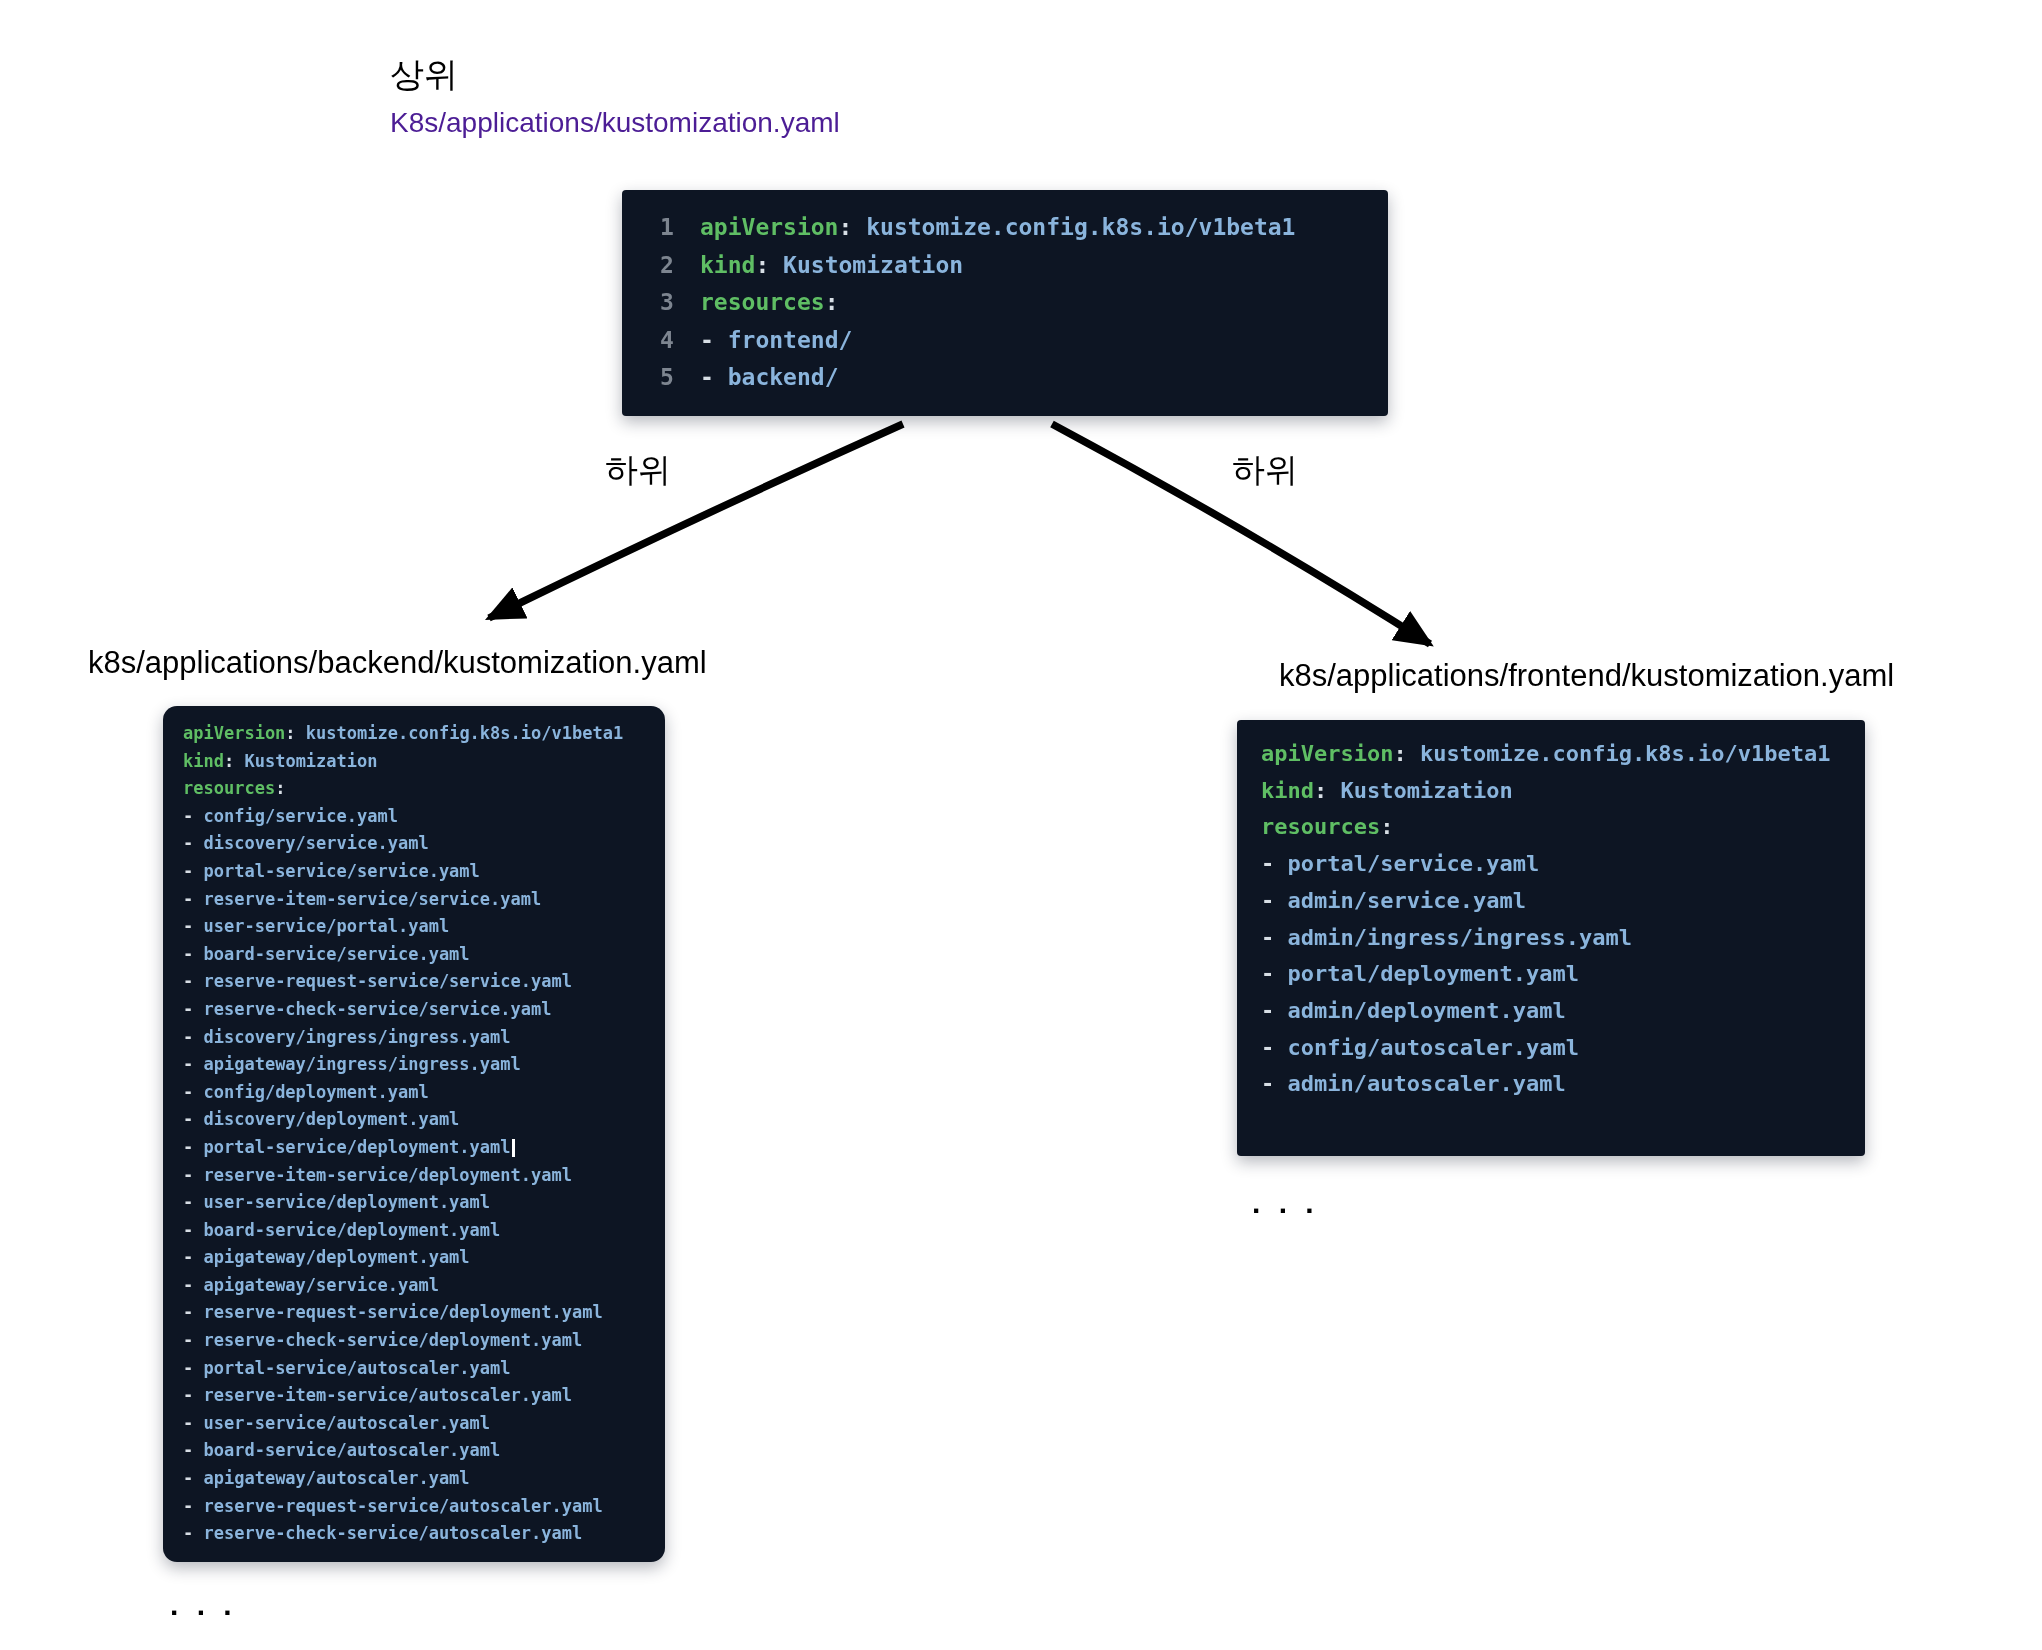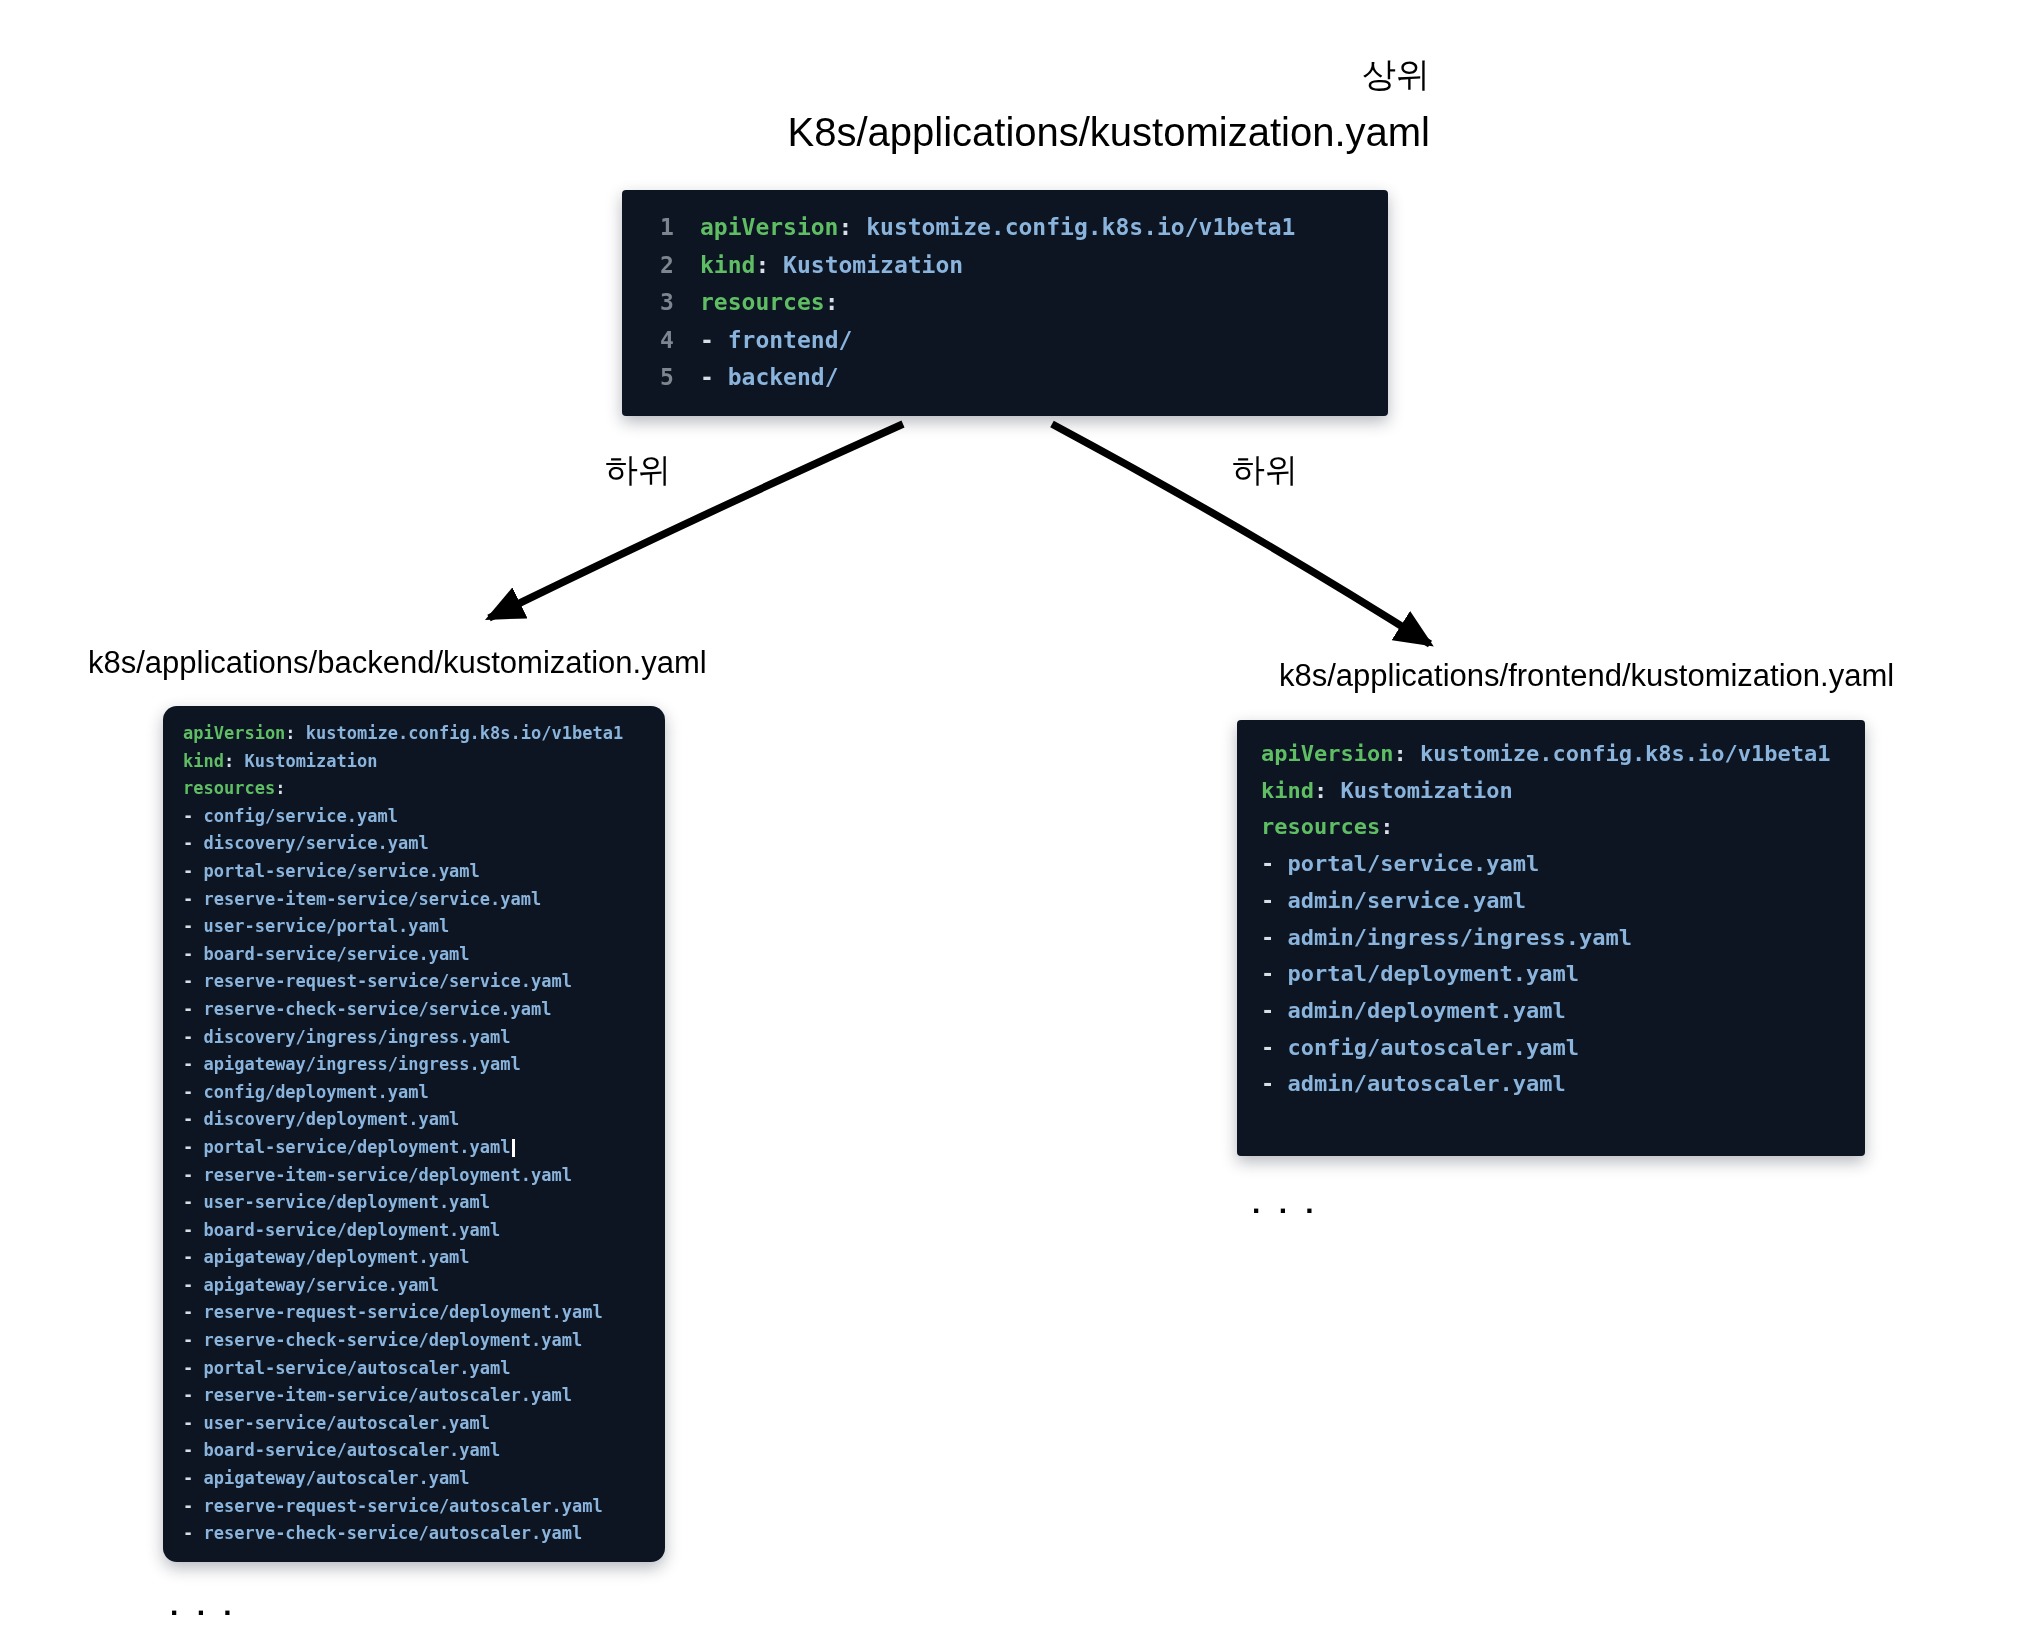--- a/index.html
+++ b/index.html
@@ -16,23 +16,23 @@
   body{
     position:relative;
     width:2042px;height:1650px;
     font-family:"Liberation Sans", sans-serif;
     color:var(--ink);
     overflow:hidden;
   }
   .abs{position:absolute;}
 
   
-  .toplabels{left:390px;top:48px;width:1040px;text-align:right;}
+  .toplabels{left:390px;top:48px;width:1040px;text-align:left;}
   .parent-label{font-size:34px;line-height:1.55;color:#000;}
-  .parent-title{font-size:40px;line-height:1.55;color:#000000;}
+  .parent-title{font-size:28px;line-height:1.55;color:#4c1d95;}
   .child-title{font-size:31px;color:#000;white-space:nowrap;margin-left:26px;}
   .edge-label{font-size:33px;color:#000;}
 
   
   .codeblock{
     background:var(--codebg);
     border-radius:4px;
     box-shadow:0 6px 16px rgba(15,23,42,.30);
     font-family:"DejaVu Sans Mono", monospace;
     font-weight:bold;

